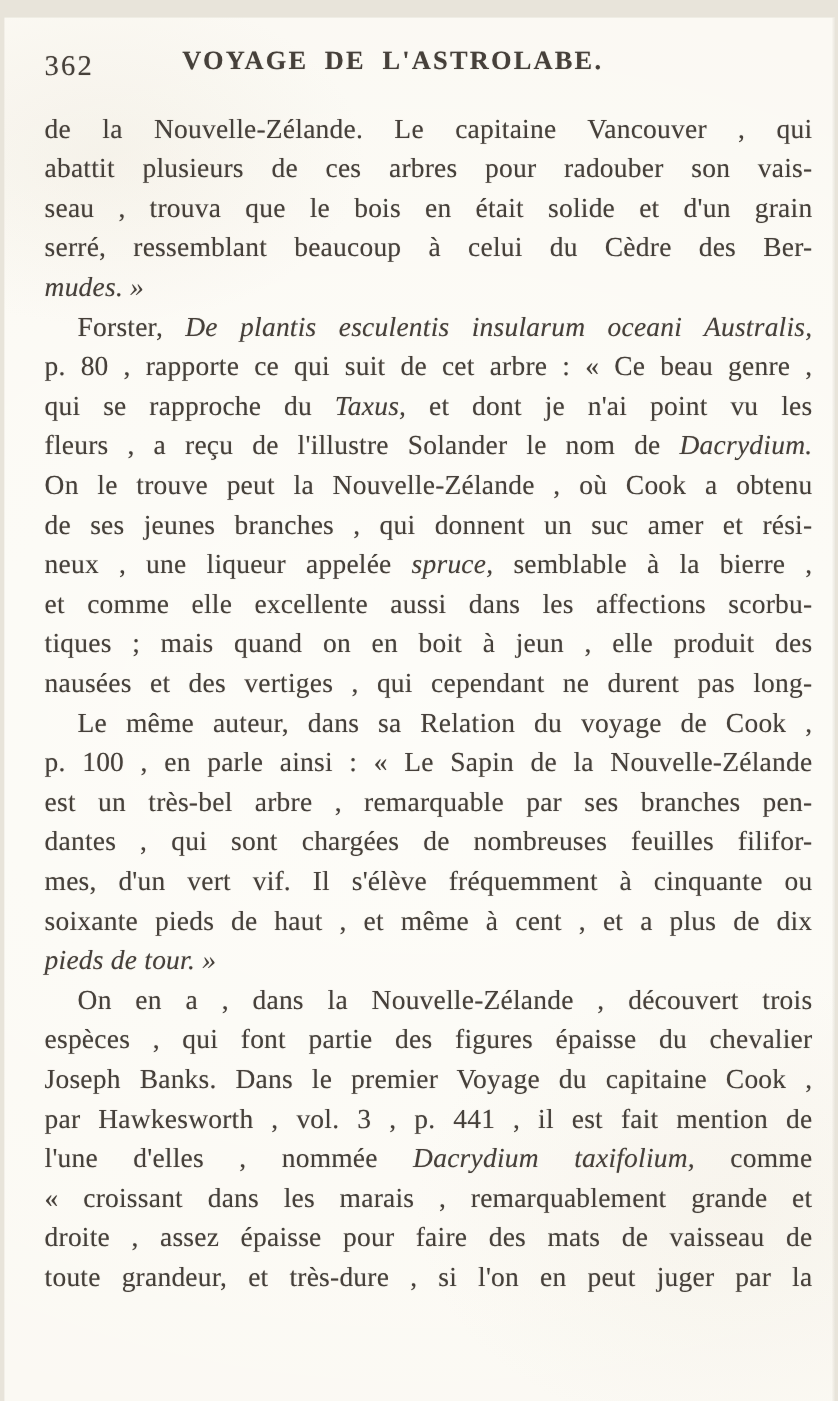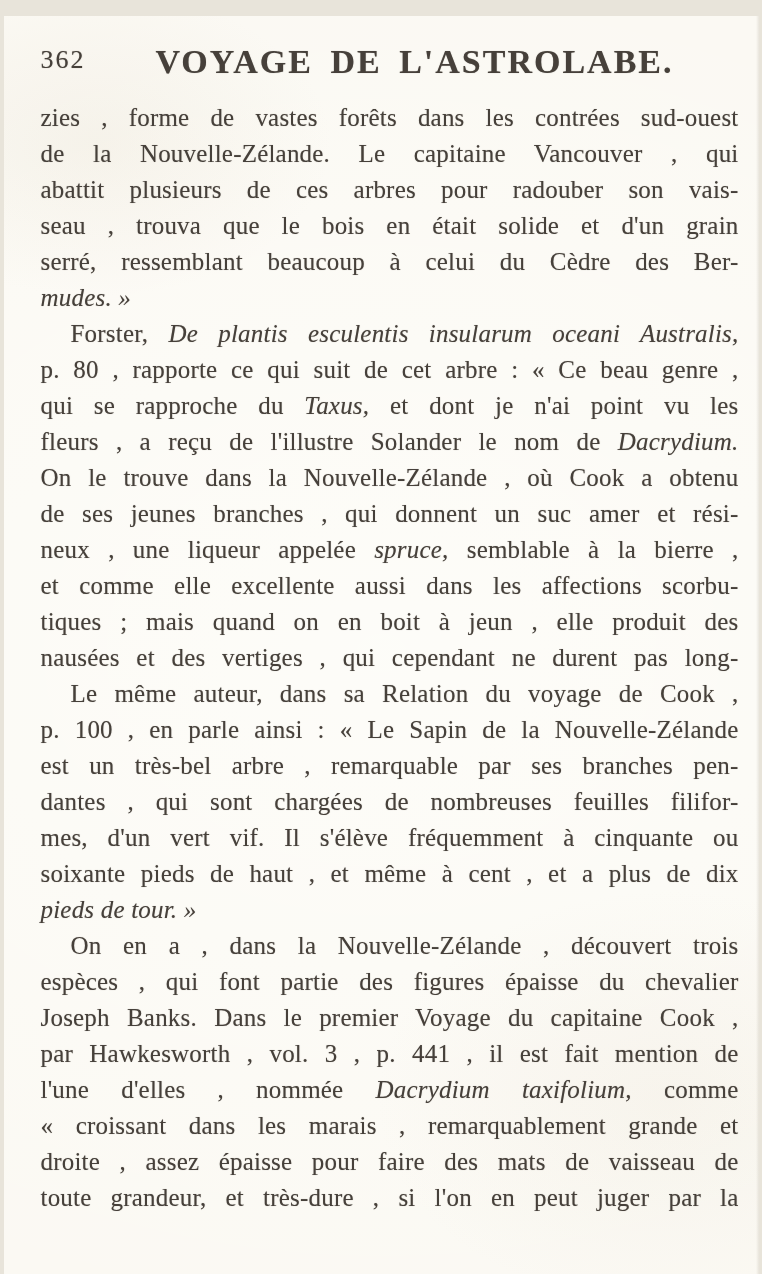--- a/index.html
+++ b/index.html
@@ -42,22 +42,22 @@
     font-size: 26px;
     letter-spacing: 2px;
     text-shadow: 0 0 1px rgba(70,64,58,0.45);
   }
   .running-title {
     display: block;
     position: absolute;
     left: 0;
     right: 58px;
     top: 0;
-    text-align: right;
-    font-size: 34px;
+    text-align: center;
+    font-size: 24px;
     font-weight: bold;
     letter-spacing: 2px;
     word-spacing: 7px;
     text-shadow: 0 0 1px rgba(70,64,58,0.4);
   }
   .page-body {
     position: absolute;
     top: 84px;
     left: 37px;
     width: 698px;
@@ -82,31 +82,30 @@
 </style>
 </head>
 <body>
 
 <div class="page">
   <div class="page-header">
     <span class="page-number">362</span>
     <span class="running-title">VOYAGE DE L'ASTROLABE.</span>
   </div>
   <div class="page-body">
-      <div class="line"><span>zies , forme de vastes forêts dans les contrées sud-ouest</span></div>
       <div class="line"><span>de la Nouvelle-Zélande. Le capitaine Vancouver , qui</span></div>
       <div class="line"><span>abattit plusieurs de ces arbres pour radouber son vais-</span></div>
       <div class="line"><span>seau , trouva que le bois en était solide et d'un grain</span></div>
       <div class="line"><span>serré, ressemblant beaucoup à celui du Cèdre des Ber-</span></div>
       <div class="line end"><span>mudes. »</span></div>
       <div class="line indent"><span>Forster, </span><span class="it">De plantis esculentis insularum oceani Australis,</span></div>
       <div class="line"><span>p. 80 , rapporte ce qui suit de cet arbre : « Ce beau genre ,</span></div>
       <div class="line"><span>qui se rapproche du </span><span class="it">Taxus,</span><span> et dont je n'ai point vu les</span></div>
       <div class="line"><span>fleurs , a reçu de l'illustre Solander le nom de </span><span class="it">Dacrydium.</span></div>
-      <div class="line"><span>On le trouve dans la Nouvelle-Zélande , où Cook a obtenu</span></div>
+      <div class="line"><span>On le trouve peut la Nouvelle-Zélande , où Cook a obtenu</span></div>
       <div class="line"><span>de ses jeunes branches , qui donnent un suc amer et rési-</span></div>
       <div class="line"><span>neux , une liqueur appelée </span><span class="it">spruce,</span><span> semblable à la bierre ,</span></div>
       <div class="line"><span>et comme elle excellente aussi dans les affections scorbu-</span></div>
       <div class="line"><span>tiques ; mais quand on en boit à jeun , elle produit des</span></div>
       <div class="line"><span>nausées et des vertiges , qui cependant ne durent pas long-</span></div>
       <div class="line indent"><span>Le même auteur, dans sa Relation du voyage de Cook ,</span></div>
       <div class="line"><span>p. 100 , en parle ainsi : « Le Sapin de la Nouvelle-Zélande</span></div>
       <div class="line"><span>est un très-bel arbre , remarquable par ses branches pen-</span></div>
       <div class="line"><span>dantes , qui sont chargées de nombreuses feuilles filifor-</span></div>
       <div class="line"><span>mes, d'un vert vif. Il s'élève fréquemment à cinquante ou</span></div>

